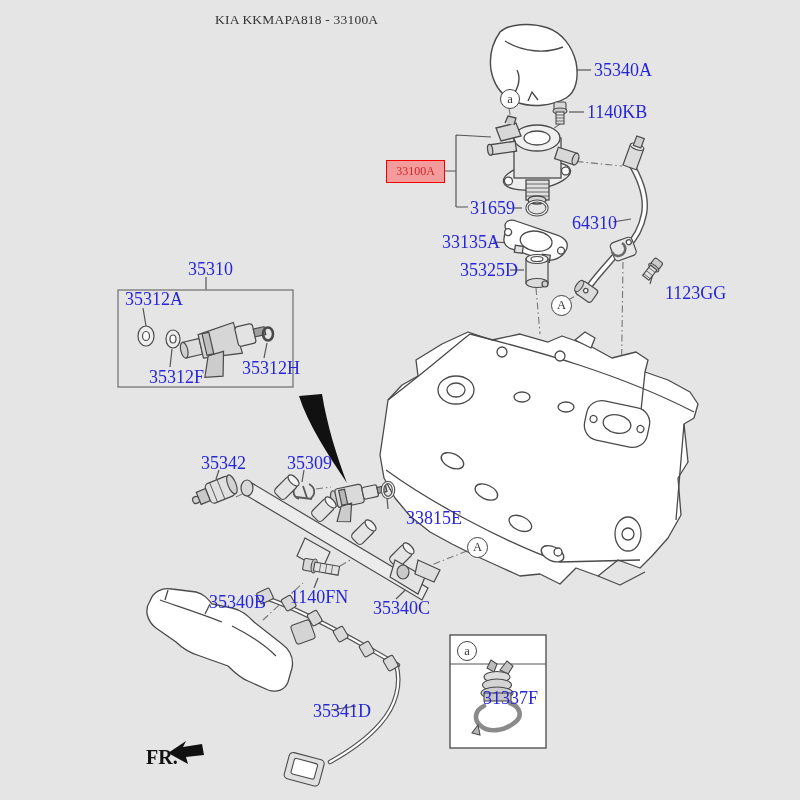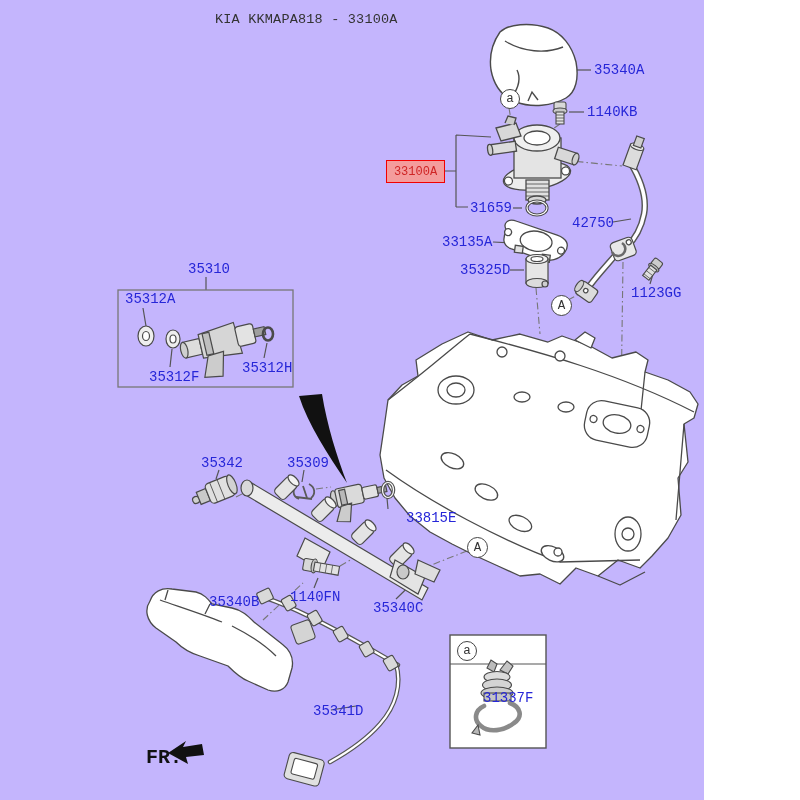--- a/index.html
+++ b/index.html
@@ -1,19 +1,19 @@
 <!DOCTYPE html>
 <html><head>
 <meta charset="utf-8">
 <style>
   html,body{margin:0;padding:0;background:#fff;}
-  #stage{position:relative;width:704px;height:800px;background:#c4b5fd;overflow:hidden;
-         font-family:Liberation Mono, monospace;}
+  #stage{position:relative;width:800px;height:800px;background:#e5e5e5;overflow:hidden;
+         font-family:Liberation Serif, serif;}
   #art{position:absolute;left:0;top:0;}
-  .lbl{position:absolute;font-size:14px;color:#2626d8;white-space:nowrap;line-height:16px;}
+  .lbl{position:absolute;font-size:18px;color:#2626d8;white-space:nowrap;line-height:16px;}
   .title{position:absolute;font-size:13.5px;color:#333;letter-spacing:.2px;}
   .hl{position:absolute;left:386px;top:160px;width:57px;height:21px;
       border:1.6px solid #f20000;background:#f49c9c;color:#cf2525;font-size:12px;
       display:flex;align-items:center;justify-content:center;}
   .cletter{position:absolute;border:1.4px solid #444;border-radius:50%;color:#333;
       display:flex;align-items:center;justify-content:center;background:#fff;}
   .ca{width:18px;height:18px;font-size:12.5px;}
   .cA{width:19px;height:19px;font-size:12.5px;}
   .fr{position:absolute;left:146px;top:746px;font-size:20px;font-weight:bold;color:#111;}
 </style>
@@ -325,22 +325,22 @@
 
   <div class="title" style="left:215px;top:12px;">KIA KKMAPA818 - 33100A</div>
 
   <div class="hl">33100A</div>
 
   <div class="lbl" style="left:594px;top:62px;">35340A</div>
   <div class="lbl" style="left:587px;top:104px;">1140KB</div>
   <div class="lbl" style="left:470px;top:200px;">31659</div>
   <div class="lbl" style="left:442px;top:234px;">33135A</div>
   <div class="lbl" style="left:460px;top:262px;">35325D</div>
-  <div class="lbl" style="left:572px;top:215px;">42750</div>
-  <div class="lbl" style="left:631px;top:285px;">1123GG</div>
+  <div class="lbl" style="left:572px;top:215px;">64310</div>
+  <div class="lbl" style="left:665px;top:285px;">1123GG</div>
   <div class="lbl" style="left:188px;top:261px;">35310</div>
   <div class="lbl" style="left:125px;top:291px;">35312A</div>
   <div class="lbl" style="left:149px;top:369px;">35312F</div>
   <div class="lbl" style="left:242px;top:360px;">35312H</div>
   <div class="lbl" style="left:201px;top:455px;">35342</div>
   <div class="lbl" style="left:287px;top:455px;">35309</div>
   <div class="lbl" style="left:358px;top:510px;margin-left:48px;">33815E</div>
   <div class="lbl" style="left:209px;top:594px;">35340B</div>
   <div class="lbl" style="left:290px;top:589px;">1140FN</div>
   <div class="lbl" style="left:361px;top:600px;margin-left:12px;">35340C</div>

